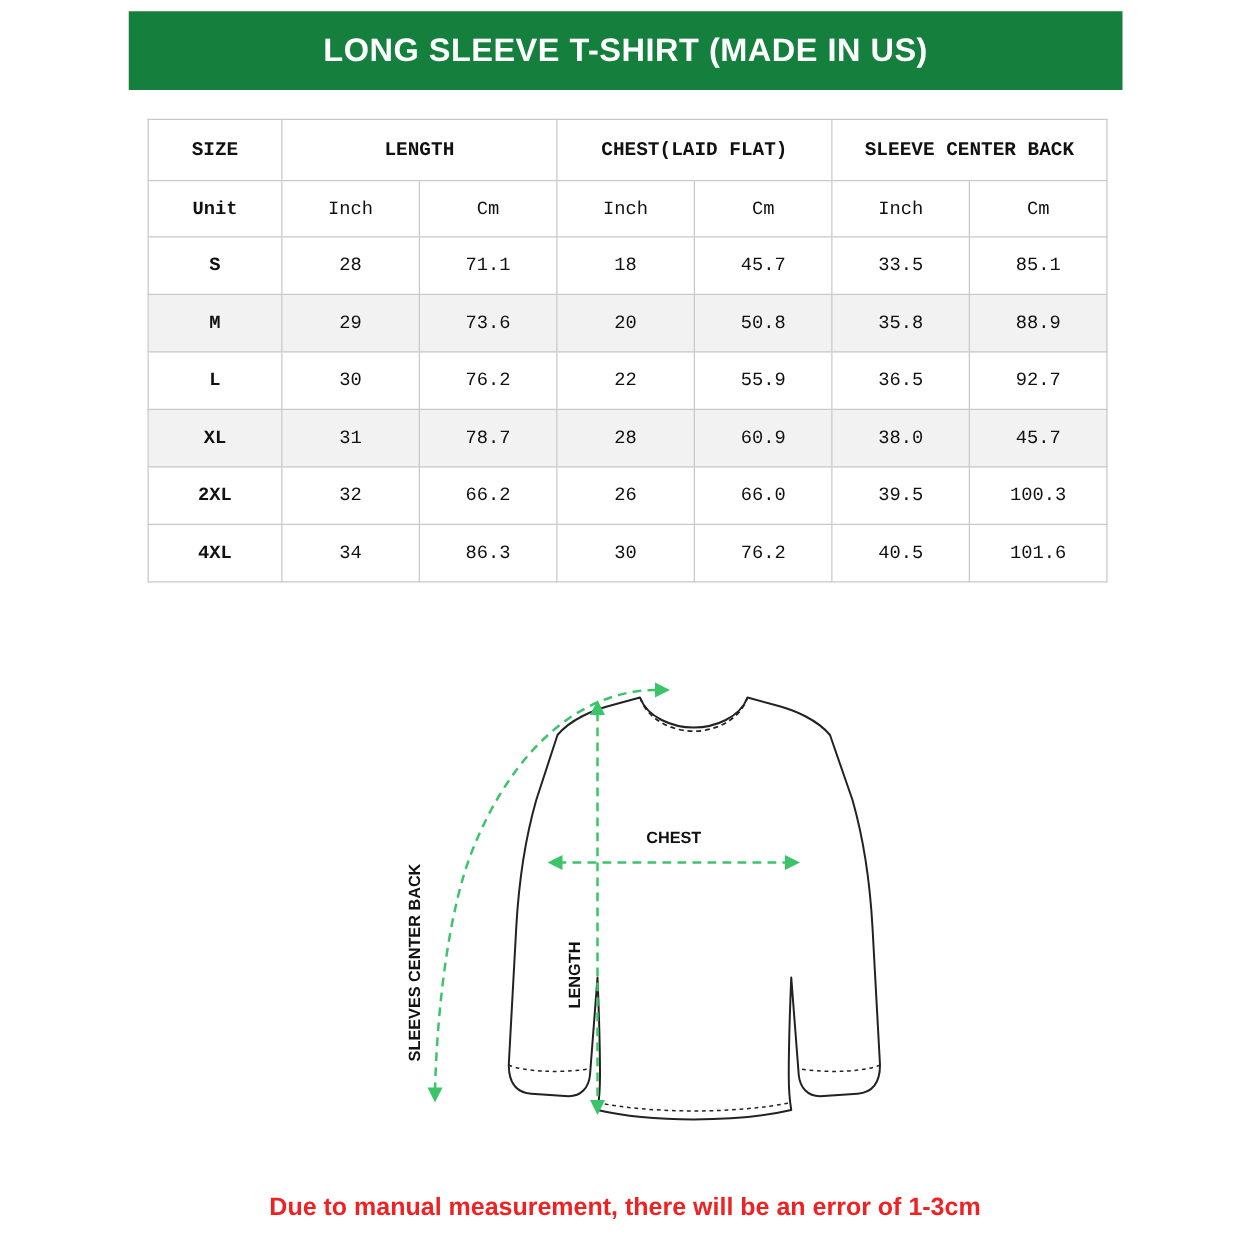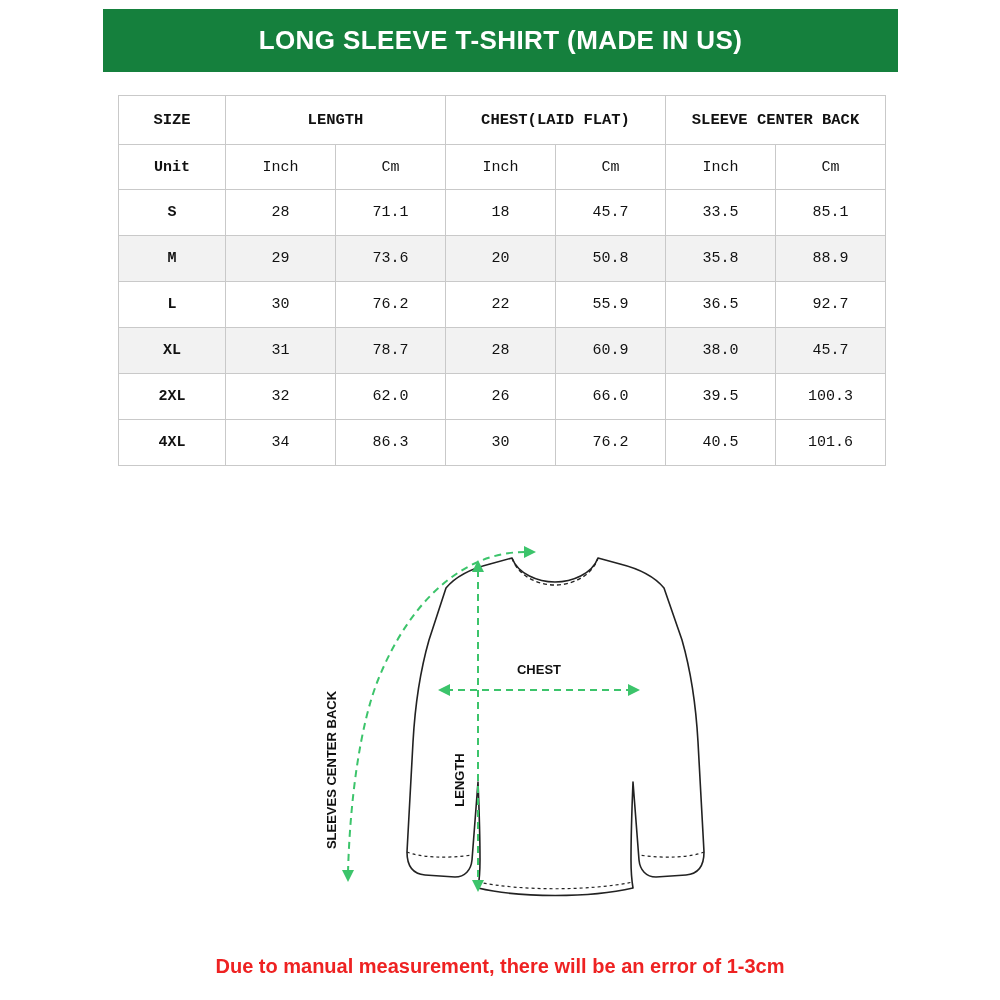--- a/index.html
+++ b/index.html
@@ -173,21 +173,21 @@
         <td>31</td>
         <td>78.7</td>
         <td>28</td>
         <td>60.9</td>
         <td>38.0</td>
         <td>45.7</td>
       </tr>
       <tr>
         <td class="size-cell">2XL</td>
         <td>32</td>
-        <td>62.0</td>
+        <td>66.2</td>
         <td>26</td>
         <td>66.0</td>
         <td>39.5</td>
         <td>100.3</td>
       </tr>
       <tr>
         <td class="size-cell">4XL</td>
         <td>34</td>
         <td>86.3</td>
         <td>30</td>

